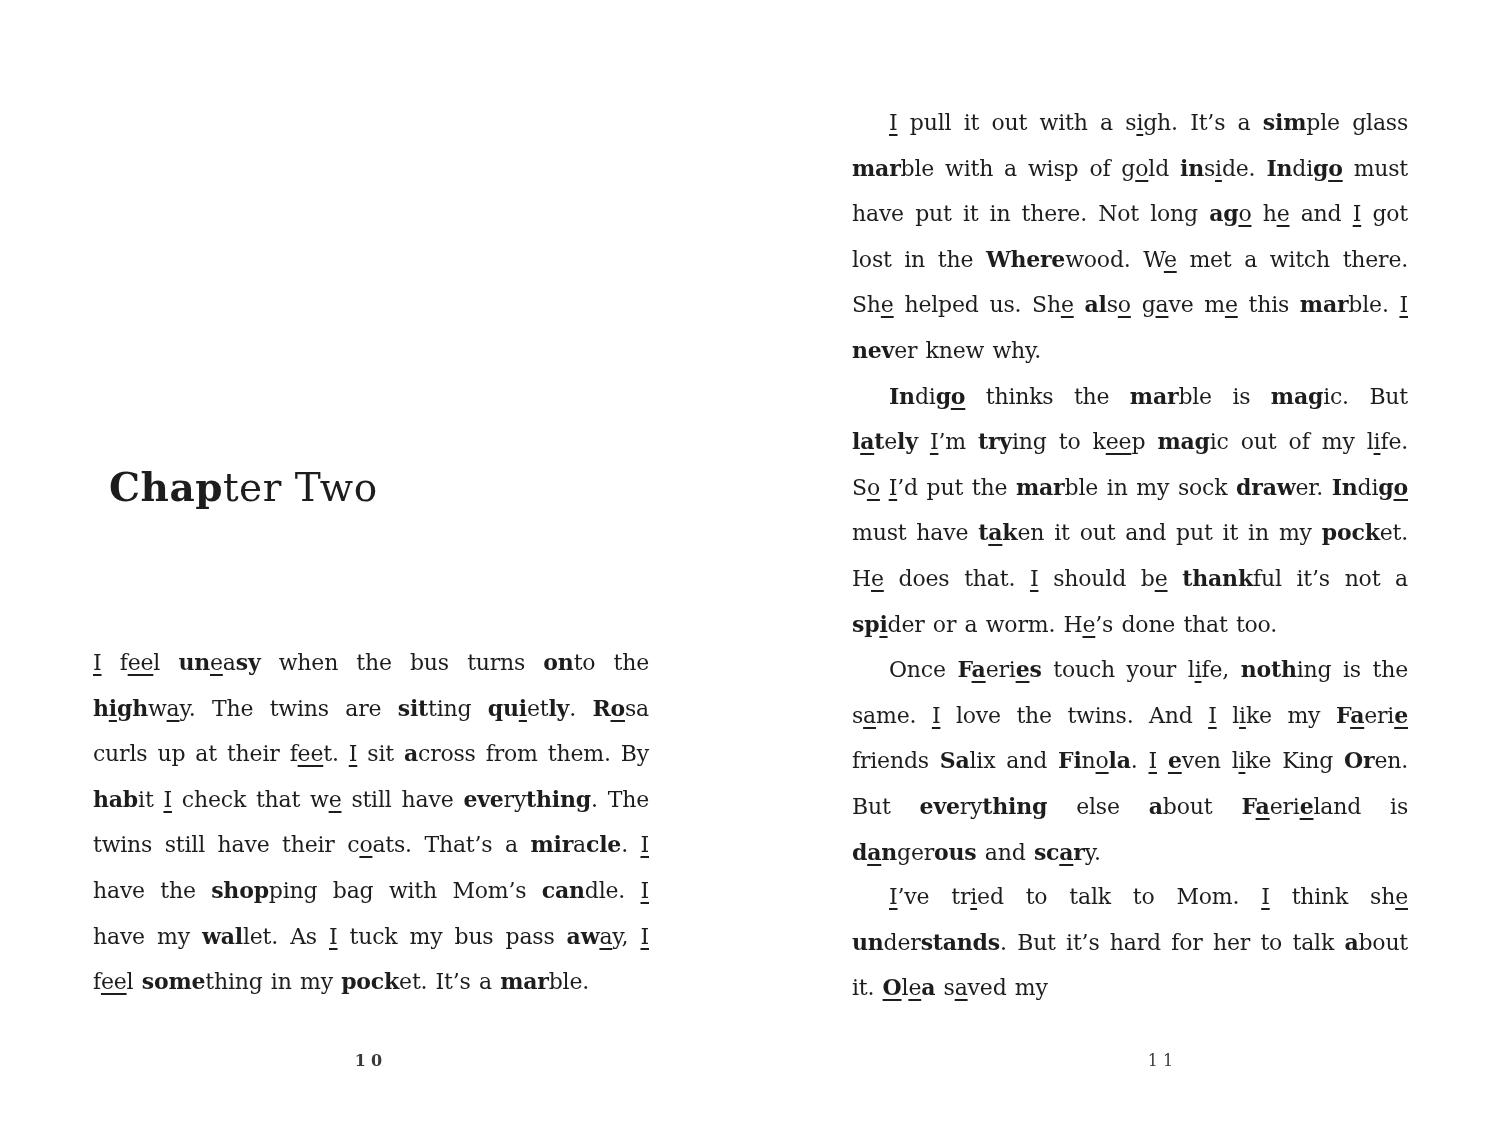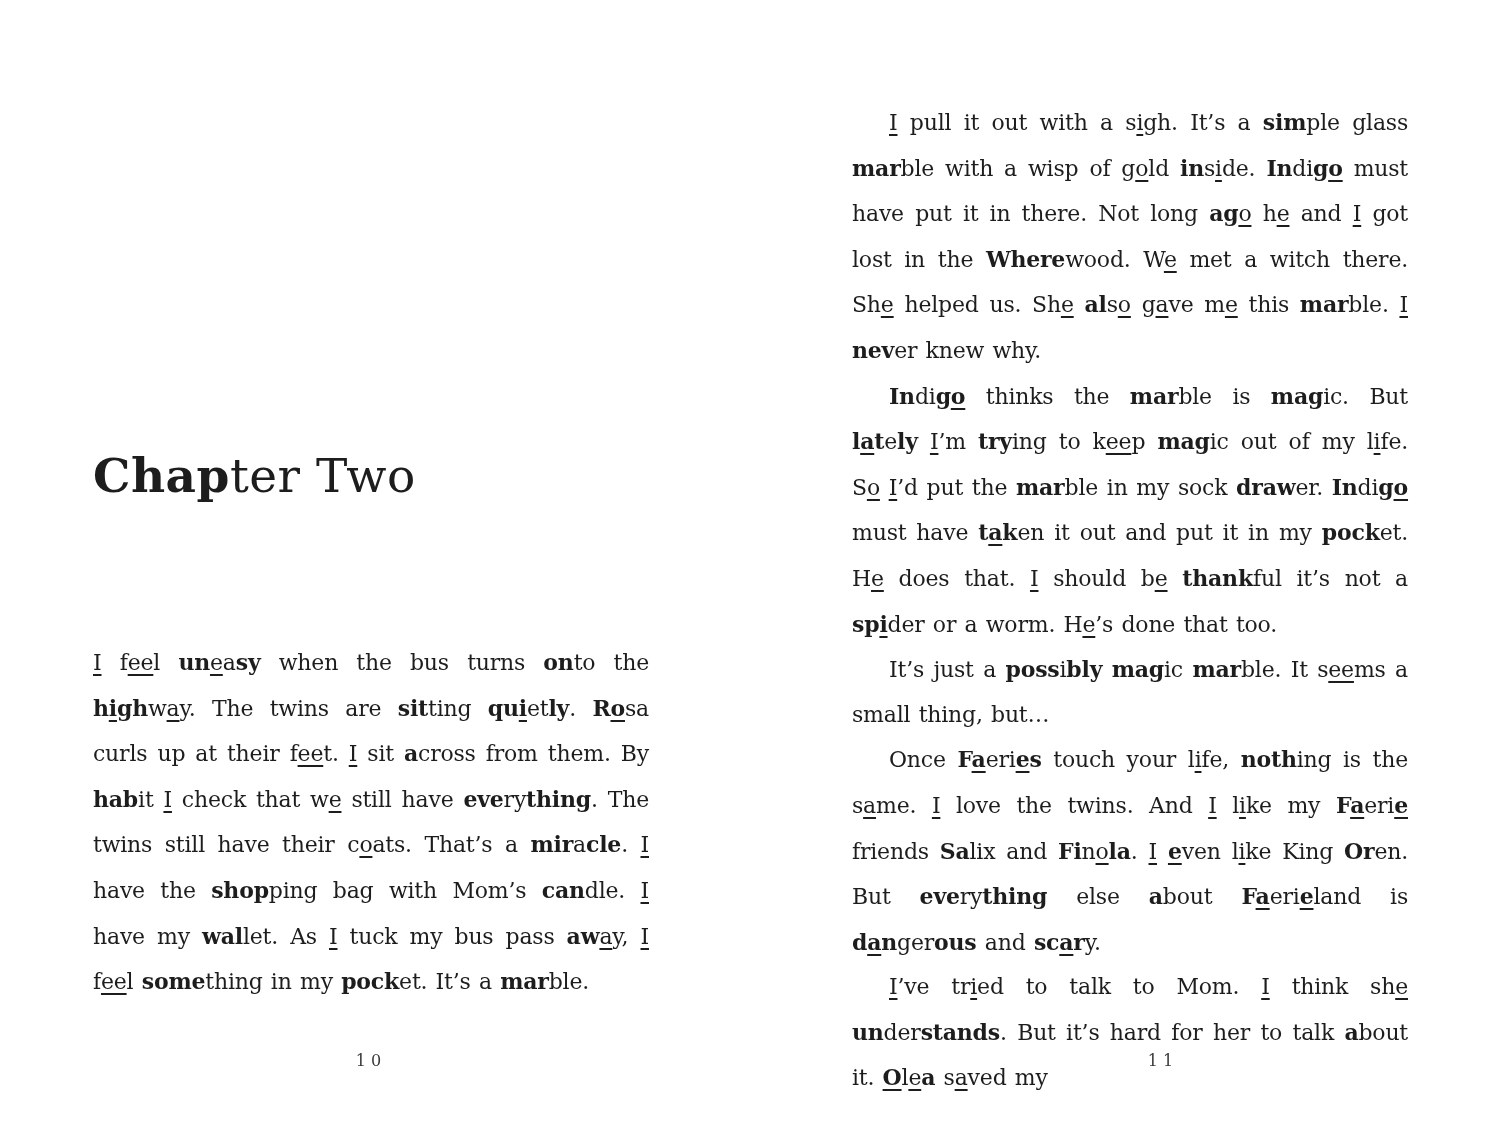--- a/index.html
+++ b/index.html
@@ -3,22 +3,22 @@
 <meta charset="utf-8">
 <style>
   html,body{margin:0;padding:0;}
   body{
     width:1500px;height:1125px;position:relative;
     background:#ffffff;color:#1d1d1d;
     font-family:"DejaVu Serif","Liberation Serif",serif;
     overflow:hidden;
   }
   .heading{
-    position:absolute;left:93px;top:448px;margin:0;
-    font-size:47px;font-weight:400;letter-spacing:0.5px;
+    position:absolute;left:93px;top:448px;margin:16px;
+    font-size:39px;font-weight:400;letter-spacing:0.5px;
     white-space:nowrap;
   }
   .body-col{position:absolute;width:556px;}
   .left-body{left:93px;top:640px;}
   .right-body{left:852px;top:100px;}
   .body-col p{
     margin:0;padding:0;
     font-size:22px;line-height:44.6px;
     text-align:justify;letter-spacing:-0.2px;
     word-spacing:1.5px;
@@ -29,36 +29,35 @@
     text-decoration:underline;
     text-decoration-thickness:2px;
     text-underline-offset:4px;
     text-decoration-skip-ink:none;
   }
   .pagenum{
     position:absolute;top:1051px;width:556px;
     text-align:center;font-size:16px;letter-spacing:5px;
     color:#3a3a3a;
   }
-  .pagenum-left{left:93px;}
+  .pagenum-left{left:93px;font-weight:bold;}
   .pagenum-right{left:885px;}
 </style>
 </head>
 <body>
 
 <div>
   <h1 class="heading"><span class="b">Chap</span><span>ter Two</span></h1>
   <div class="body-col left-body">
       <p><span class="u">I</span><span> f</span><span class="u">ee</span><span>l </span><span class="b">un</span><span class="u">e</span><span>a</span><span class="b">sy</span><span> when the bus turns </span><span class="b">on</span><span>to the </span><span class="b">h</span><span class="b u">i</span><span class="b">gh</span><span>w</span><span class="u">a</span><span>y. The twins are </span><span class="b">sit</span><span>ting </span><span class="b">qu</span><span class="b u">i</span><span>et</span><span class="b">ly</span><span>. </span><span class="b">R</span><span class="b u">o</span><span>sa curls up at their f</span><span class="u">ee</span><span>t. </span><span class="u">I</span><span> sit </span><span class="b">a</span><span>cross from them. By </span><span class="b">hab</span><span>it </span><span class="u">I</span><span> check that w</span><span class="u">e</span><span> still have </span><span class="b">eve</span><span>ry</span><span class="b">thing</span><span>. The twins still have their c</span><span class="u">o</span><span>ats. That’s a </span><span class="b">mir</span><span>a</span><span class="b">cle</span><span>. </span><span class="u">I</span><span> have the </span><span class="b">shop</span><span>ping bag with Mom’s </span><span class="b">can</span><span>dle. </span><span class="u">I</span><span> have my </span><span class="b">wal</span><span>let. As </span><span class="u">I</span><span> tuck my bus pass </span><span class="b">aw</span><span class="u">a</span><span>y, </span><span class="u">I</span><span> f</span><span class="u">ee</span><span>l </span><span class="b">some</span><span>thing in my </span><span class="b">pock</span><span>et. It’s a </span><span class="b">mar</span><span>ble.</span></p>
     </div>
   <div class="pagenum pagenum-left">10</div>
 </div>
 
 <div>
   <div class="body-col right-body">
       <p><span class="u">I</span><span> pull it out with a s</span><span class="u">i</span><span>gh. It’s a </span><span class="b">sim</span><span>ple glass </span><span class="b">mar</span><span>ble with a wisp of g</span><span class="u">o</span><span>ld </span><span class="b">in</span><span>s</span><span class="u">i</span><span>de. </span><span class="b">In</span><span>di</span><span class="b">g</span><span class="b u">o</span><span> must have put it in there. Not long </span><span class="b">ag</span><span class="u">o</span><span> h</span><span class="u">e</span><span> and </span><span class="u">I</span><span> got lost in the </span><span class="b">Where</span><span>wood. W</span><span class="u">e</span><span> met a witch there. Sh</span><span class="u">e</span><span> helped us. Sh</span><span class="u">e</span><span> </span><span class="b">al</span><span>s</span><span class="u">o</span><span> g</span><span class="u">a</span><span>ve m</span><span class="u">e</span><span> this </span><span class="b">mar</span><span>ble. </span><span class="u">I</span><span> </span><span class="b">nev</span><span>er knew why.</span></p>
       <p><span class="b">In</span><span>di</span><span class="b">g</span><span class="b u">o</span><span> thinks the </span><span class="b">mar</span><span>ble is </span><span class="b">mag</span><span>ic. But </span><span class="b">l</span><span class="b u">a</span><span class="b">t</span><span>e</span><span class="b">ly</span><span> </span><span class="u">I</span><span>’m </span><span class="b">try</span><span>ing to k</span><span class="u">ee</span><span>p </span><span class="b">mag</span><span>ic out of my l</span><span class="u">i</span><span>fe. S</span><span class="u">o</span><span> </span><span class="u">I</span><span>’d put the </span><span class="b">mar</span><span>ble in my sock </span><span class="b">draw</span><span>er. </span><span class="b">In</span><span>di</span><span class="b">g</span><span class="b u">o</span><span> must have </span><span class="b">t</span><span class="b u">a</span><span class="b">k</span><span>en it out and put it in my </span><span class="b">pock</span><span>et. H</span><span class="u">e</span><span> does that. </span><span class="u">I</span><span> should b</span><span class="u">e</span><span> </span><span class="b">thank</span><span>ful it’s not a </span><span class="b">sp</span><span class="b u">i</span><span>der or a worm. H</span><span class="u">e</span><span>’s done that too.</span></p>
-      <p><span>It’s just a </span><span class="b">poss</span><span>i</span><span class="b">bly</span><span> </span><span class="b">mag</span><span>ic </span><span class="b">mar</span><span>ble. It s</span><span class="u">ee</span><span>ms a small thing, but…</span></p>
       <p><span>Once </span><span class="b">F</span><span class="b u">a</span><span>eri</span><span class="b u">e</span><span class="b">s</span><span> touch your l</span><span class="u">i</span><span>fe, </span><span class="b">noth</span><span>ing is the s</span><span class="u">a</span><span>me. </span><span class="u">I</span><span> love the twins. And </span><span class="u">I</span><span> l</span><span class="u">i</span><span>ke my </span><span class="b">F</span><span class="b u">a</span><span>eri</span><span class="b u">e</span><span> friends </span><span class="b">Sa</span><span>lix and </span><span class="b">Fi</span><span>n</span><span class="u">o</span><span class="b">la</span><span>. </span><span class="u">I</span><span> </span><span class="b u">e</span><span>ven l</span><span class="u">i</span><span>ke King </span><span class="b">Or</span><span>en. But </span><span class="b">eve</span><span>ry</span><span class="b">thing</span><span> else </span><span class="b">a</span><span>bout </span><span class="b">F</span><span class="b u">a</span><span>eri</span><span class="b u">e</span><span>land is </span><span class="b">d</span><span class="b u">a</span><span class="b">n</span><span>ger</span><span class="b">ous</span><span> and </span><span class="b">sc</span><span class="b u">a</span><span class="b">r</span><span>y.</span></p>
       <p><span class="u">I</span><span>’ve tr</span><span class="u">i</span><span>ed to talk to Mom. </span><span class="u">I</span><span> think sh</span><span class="u">e</span><span> </span><span class="b">un</span><span>der</span><span class="b">stands</span><span>. But it’s hard for her to talk </span><span class="b">a</span><span>bout it. </span><span class="b u">O</span><span>l</span><span class="u">e</span><span class="b">a</span><span> s</span><span class="u">a</span><span>ved my</span></p>
     </div>
   <div class="pagenum pagenum-right">11</div>
 </div>
 
 </body></html>

